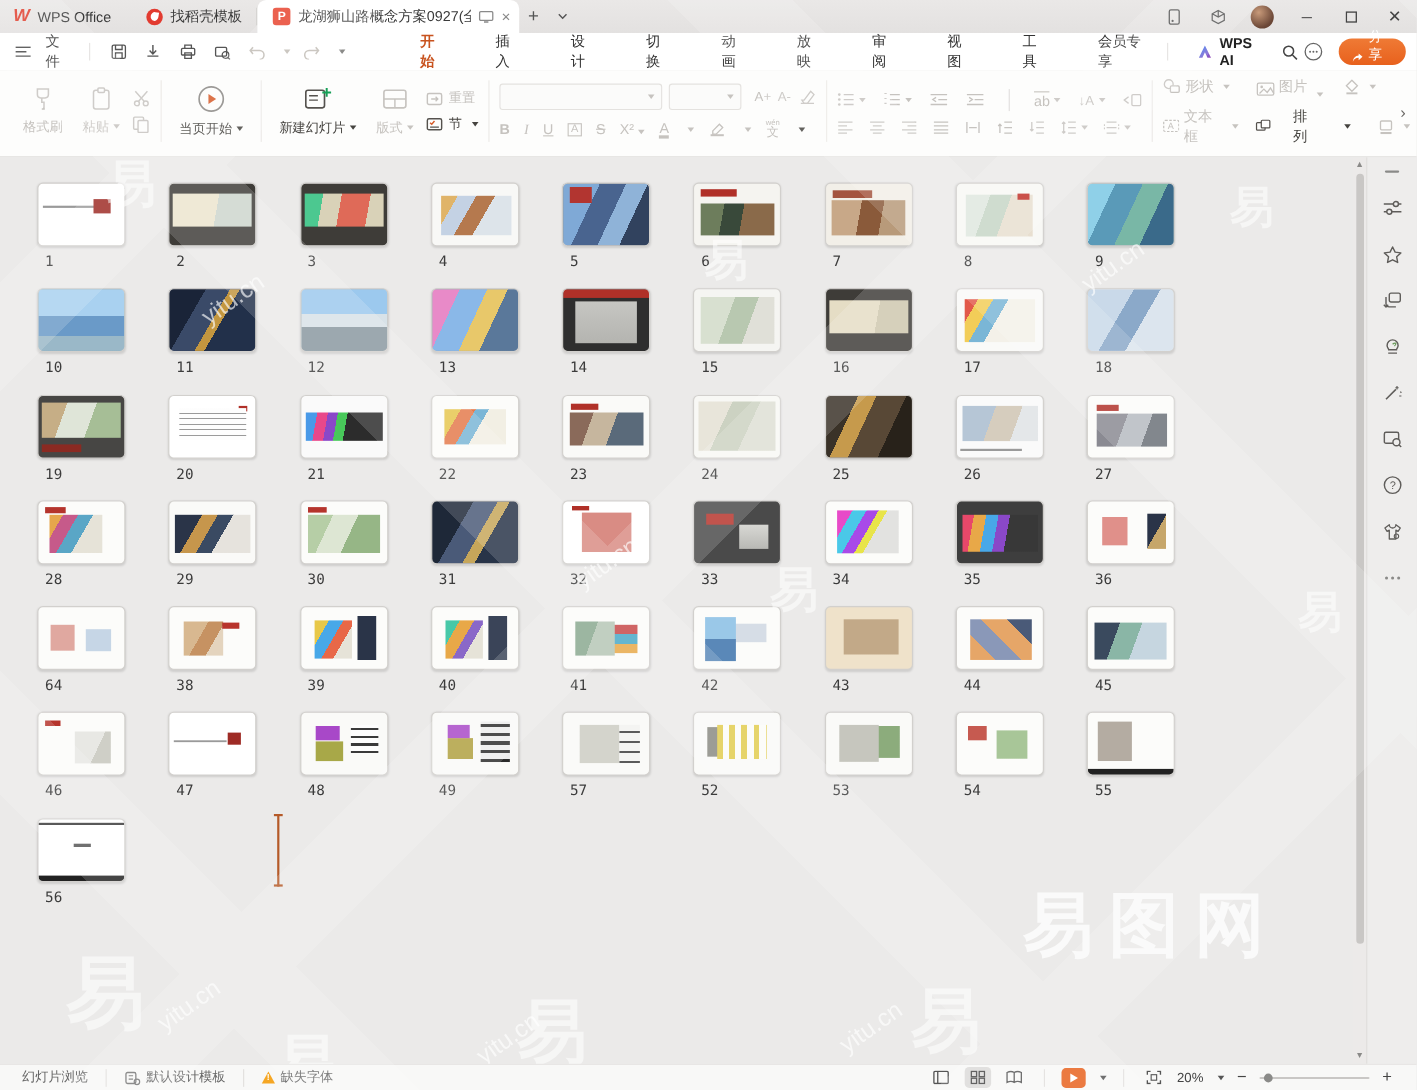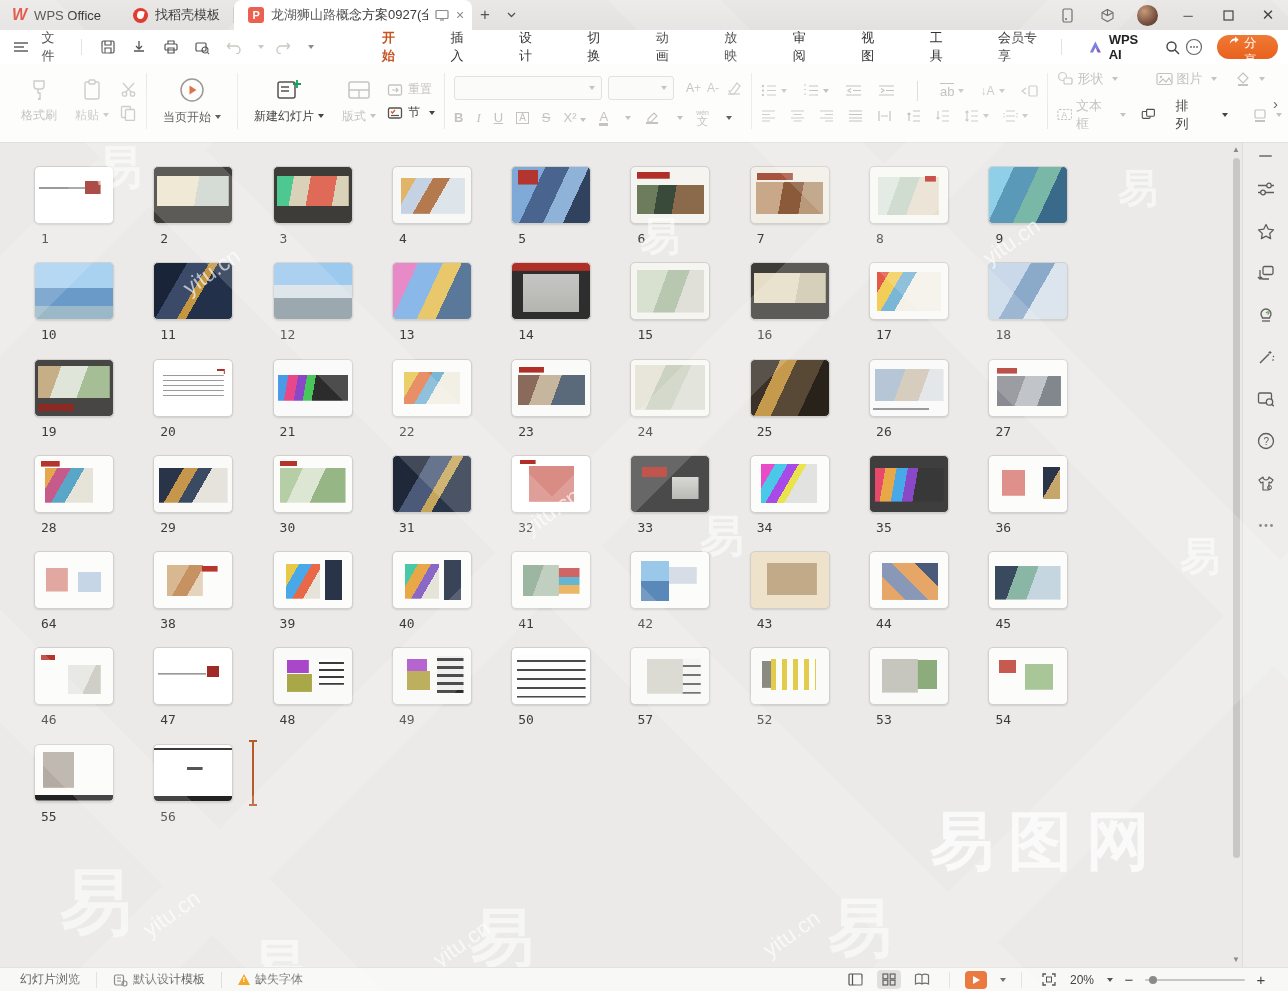--- a/index.html
+++ b/index.html
@@ -35,21 +35,21 @@
   .vdiv { width:1px; height:16px; background:#e0dedc; margin:0 6px; }
   .mb-ic { display:flex; align-items:center; justify-content:center; width:24px; height:24px; }
   .mb-tabs { display:flex; align-items:center; gap:43px; margin-left:66px; }
   .mb-tab { position:relative; padding:7px 2px; cursor:default; }
   .mb-tab.active { color:#c8531f; font-weight:bold; }
   .mb-tab.active::after { content:""; position:absolute; left:2px; right:2px; bottom:0;
     height:3px; border-radius:2px; background:#c8531f; }
   .wps-ai { display:flex; align-items:center; gap:6px; margin-left:20px; font-weight:bold; color:#222; }
   .mb-right { margin-left:auto; display:flex; align-items:center; gap:12px; }
   .share-btn { background:linear-gradient(#ef7a35,#e8611d); color:#fff; border-radius:13px;
-    height:24px; padding:0 12px; display:flex; align-items:flex-start; gap:5px; font-size:12.5px; }
+    height:24px; padding:0 12px; display:flex; align-items:flex-end; gap:5px; font-size:12.5px; }
 
   
   #toolbar { height:79px; background:#fdfdfc; border-bottom:1px solid #e2e0de;
     display:flex; align-items:center; padding:4px 6px 8px 14px; position:relative; }
   .grp { display:flex; align-items:center; gap:4px; }
   .gdiv { width:1px; height:56px; background:#ebe9e6; margin:0 9px; flex:none; }
   .bigbtn { display:flex; flex-direction:column; align-items:center; gap:6px; padding:3px 7px; font-size:12px; }
   .bigbtn .lbl { display:flex; align-items:center; white-space:nowrap; }
   .en { color:#45433f; } .dis { color:#c6c3bf; }
   .crt { width:0; height:0; border-left:3.5px solid transparent; border-right:3.5px solid transparent;
@@ -488,21 +488,21 @@
   <div class="col2">
     <div class="trow" style="gap:8px;font-size:12px;">
       <span class="trow dis" style="gap:4px;">
         <svg class="ic" width="17" height="15" viewBox="0 0 17 15">
             <circle cx="5.5" cy="5.5" r="4" fill="none" stroke="#c6c3bf" stroke-width="1.2"></circle>
             <rect x="7" y="7" width="8" height="6" rx="1" fill="#fdfdfc" stroke="#c6c3bf" stroke-width="1.2"></rect>
           </svg>
         <span>形状</span>
           <span class="crt"></span>
       </span>
-      <span class="trow dis" style="gap:4px;margin-left:30px;">
+      <span class="trow dis" style="gap:4px;margin-left:16px;align-items:flex-end;">
         <svg class="ic" width="17" height="14" viewBox="0 0 17 14">
             <rect x="1" y="1.5" width="15" height="11" rx="1.5" fill="none" stroke="#c6c3bf" stroke-width="1.2"></rect>
             <circle cx="5" cy="5" r="1.2" fill="#c6c3bf"></circle>
             <path d="M3 11l4-4 3 3 3-4 3 5" fill="none" stroke="#c6c3bf" stroke-width="1.2"></path>
           </svg>
         <span>图片</span>
           <span class="crt"></span>
       </span>
       <span class="trow dis" style="gap:4px;margin-left:10px;">
         <svg class="ic" width="16" height="14" viewBox="0 0 16 14">
@@ -732,24 +732,20 @@
           <div class="thumb" style="background: linear-gradient(rgb(158, 43, 37), rgb(158, 43, 37)) 80% 40% / 16% 20% no-repeat, linear-gradient(rgb(154, 154, 154), rgb(154, 154, 154)) 14% 46% / 62% 3% no-repeat, rgb(255, 255, 255);"></div>
           <div class="snum">47</div>
         </div>
         <div>
           <div class="thumb" style="background: linear-gradient(rgb(168, 72, 200), rgb(168, 72, 200)) 24% 26% / 28% 24% no-repeat, linear-gradient(rgb(168, 168, 72), rgb(168, 168, 72)) 26% 66% / 32% 32% no-repeat, repeating-linear-gradient(0deg, rgb(58, 58, 58) 0px, rgb(58, 58, 58) 2px, rgb(253, 253, 253) 2px, rgb(253, 253, 253) 7px) 86% 34% / 32% 46% no-repeat, rgb(250, 250, 248);"></div>
           <div class="snum">48</div>
         </div>
         <div>
           <div class="thumb" style="background: linear-gradient(rgb(168, 72, 200), rgb(168, 72, 200)) 24% 24% / 26% 22% no-repeat, linear-gradient(rgb(176, 160, 64), rgb(176, 160, 64)) 26% 62% / 30% 34% no-repeat, repeating-linear-gradient(0deg, rgb(42, 42, 42) 0px, rgb(42, 42, 42) 3px, rgb(236, 236, 236) 3px, rgb(236, 236, 236) 8px) 85% 42% / 34% 66% no-repeat, rgb(250, 250, 248);"></div>
           <div class="snum">49</div>
-        </div>
-        <div>
-          <div class="thumb" style="background: repeating-linear-gradient(0deg, rgb(74, 74, 74) 0px, rgb(74, 74, 74) 2px, rgb(253, 253, 253) 2px, rgb(253, 253, 253) 9px) 50% 50% / 88% 76% no-repeat, rgb(255, 255, 255);"></div>
-          <div class="snum">50</div>
         </div>
         <div>
           <div class="thumb" style="background: linear-gradient(rgb(212, 212, 204), rgb(212, 212, 204)) 36% 50% / 46% 62% no-repeat, repeating-linear-gradient(0deg, rgb(90, 90, 90) 0px, rgb(90, 90, 90) 2px, rgb(244, 244, 242) 2px, rgb(244, 244, 242) 9px) 86% 50% / 24% 62% no-repeat, rgb(250, 250, 248);"></div>
           <div class="snum">57</div>
         </div>
         <div>
           <div class="thumb" style="background: repeating-linear-gradient(90deg, rgb(226, 204, 78) 0px, rgb(226, 204, 78) 5px, rgb(252, 252, 248) 5px, rgb(252, 252, 248) 11px) 62% 44% / 58% 56% no-repeat, linear-gradient(rgb(138, 138, 130), rgb(138, 138, 130)) 20% 44% / 26% 48% no-repeat, rgb(250, 250, 248);"></div>
           <div class="snum">52</div>
         </div>
         <div>

